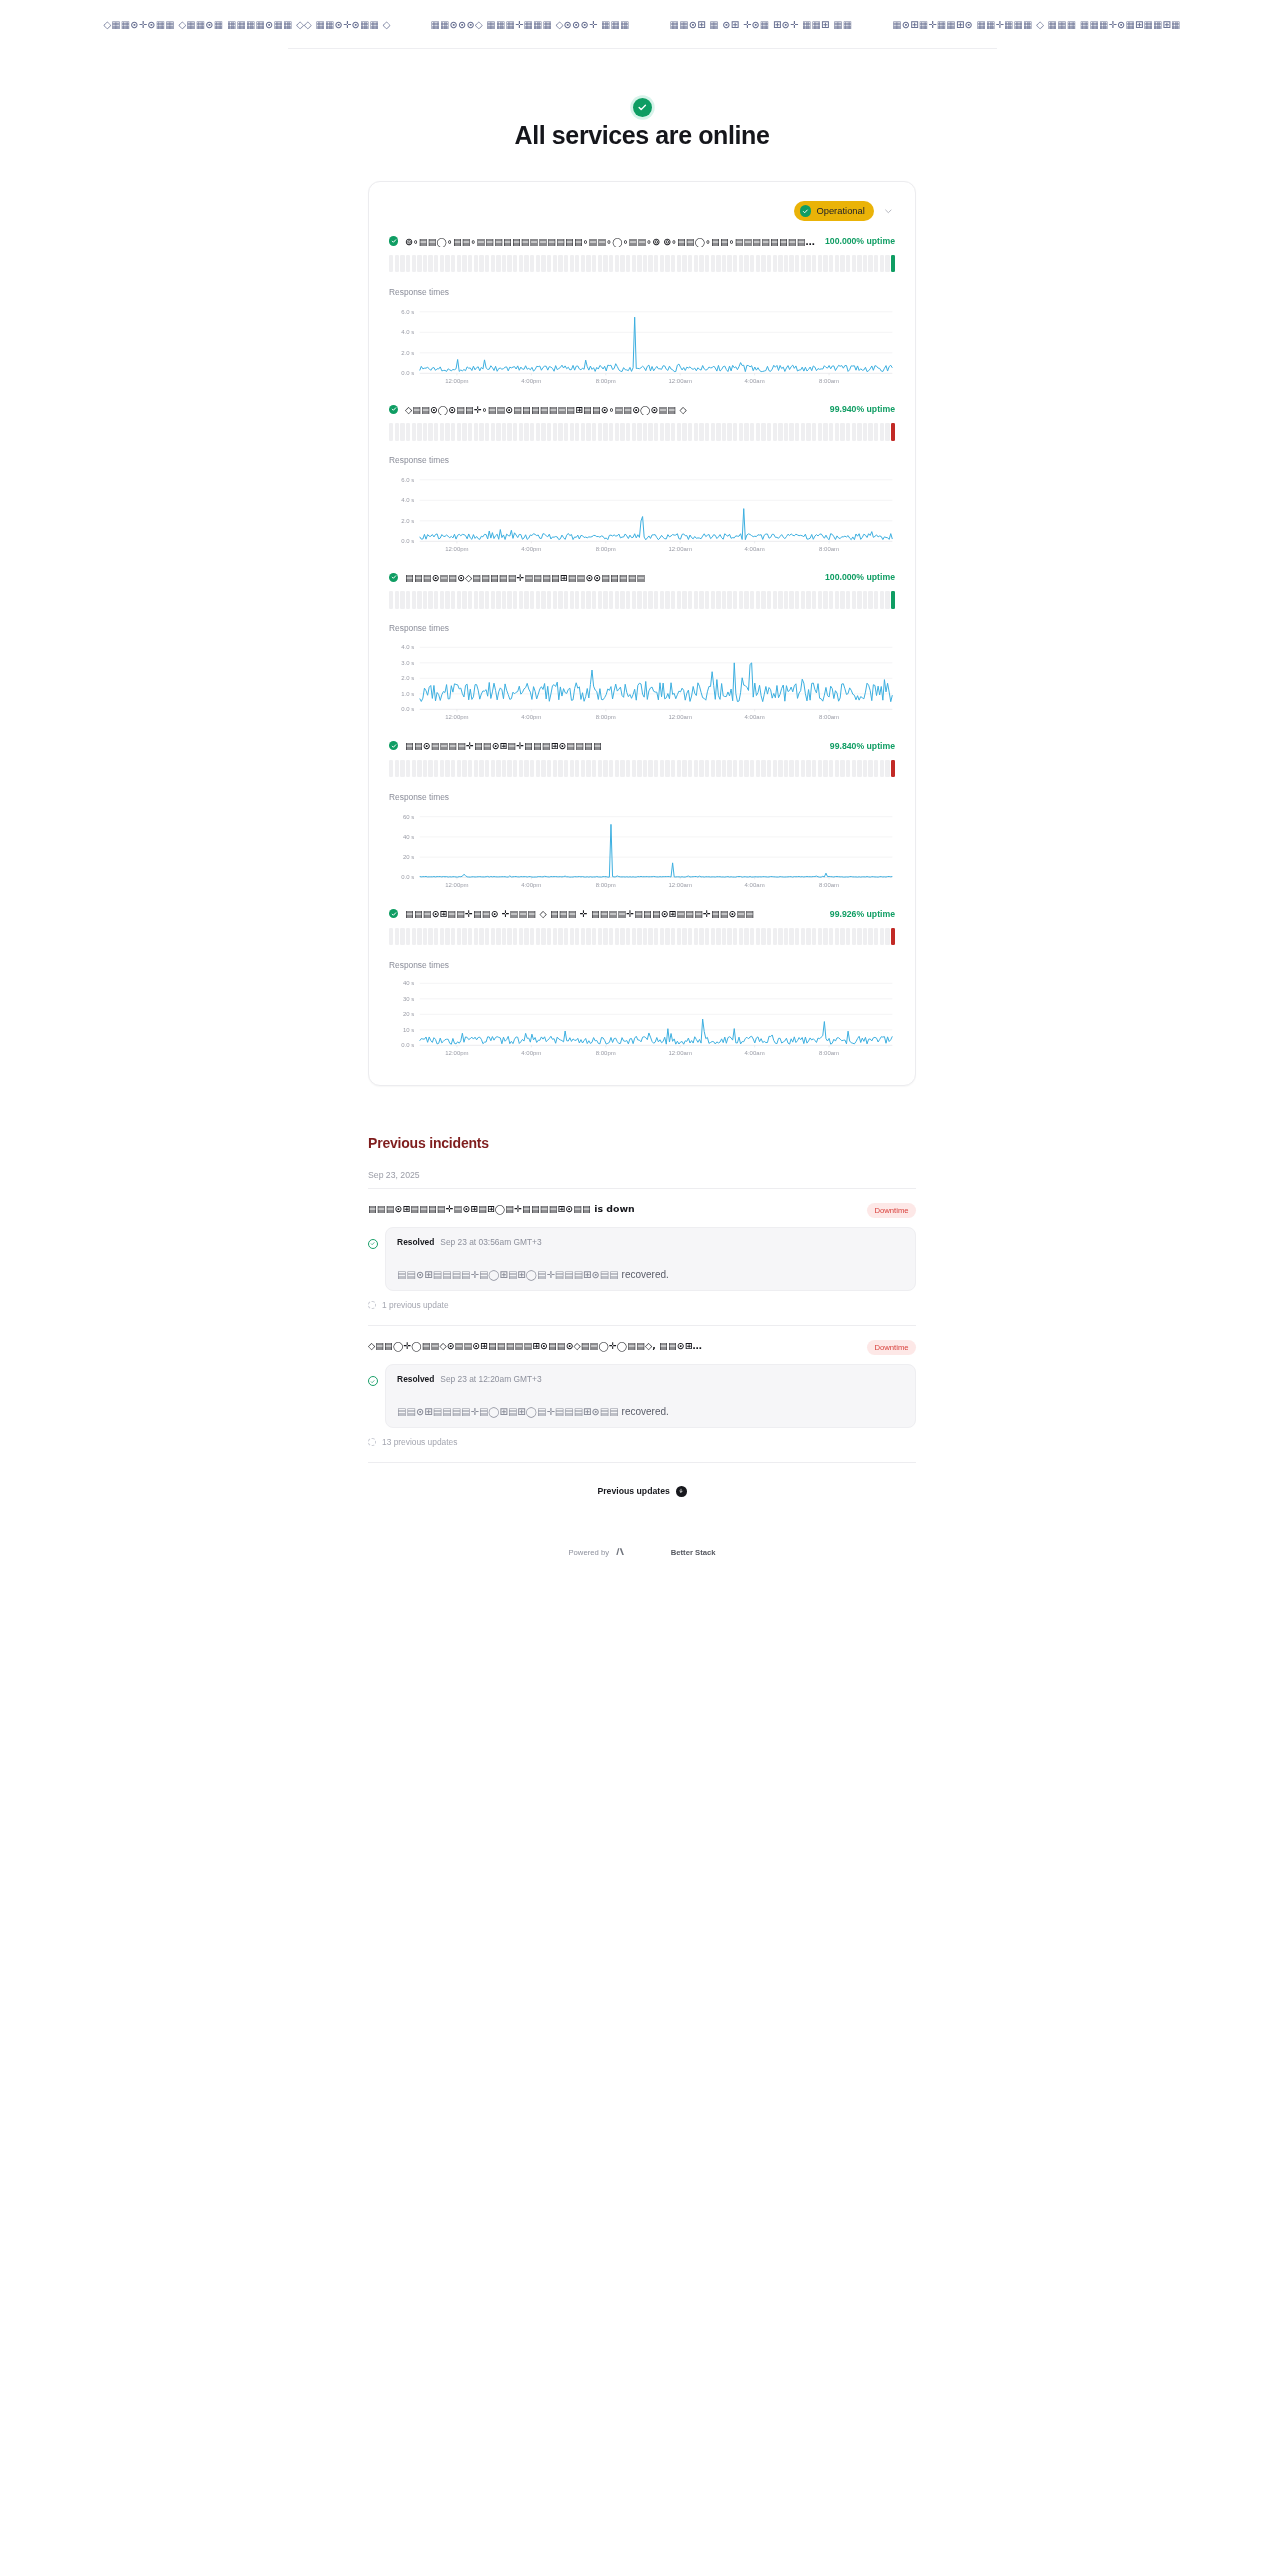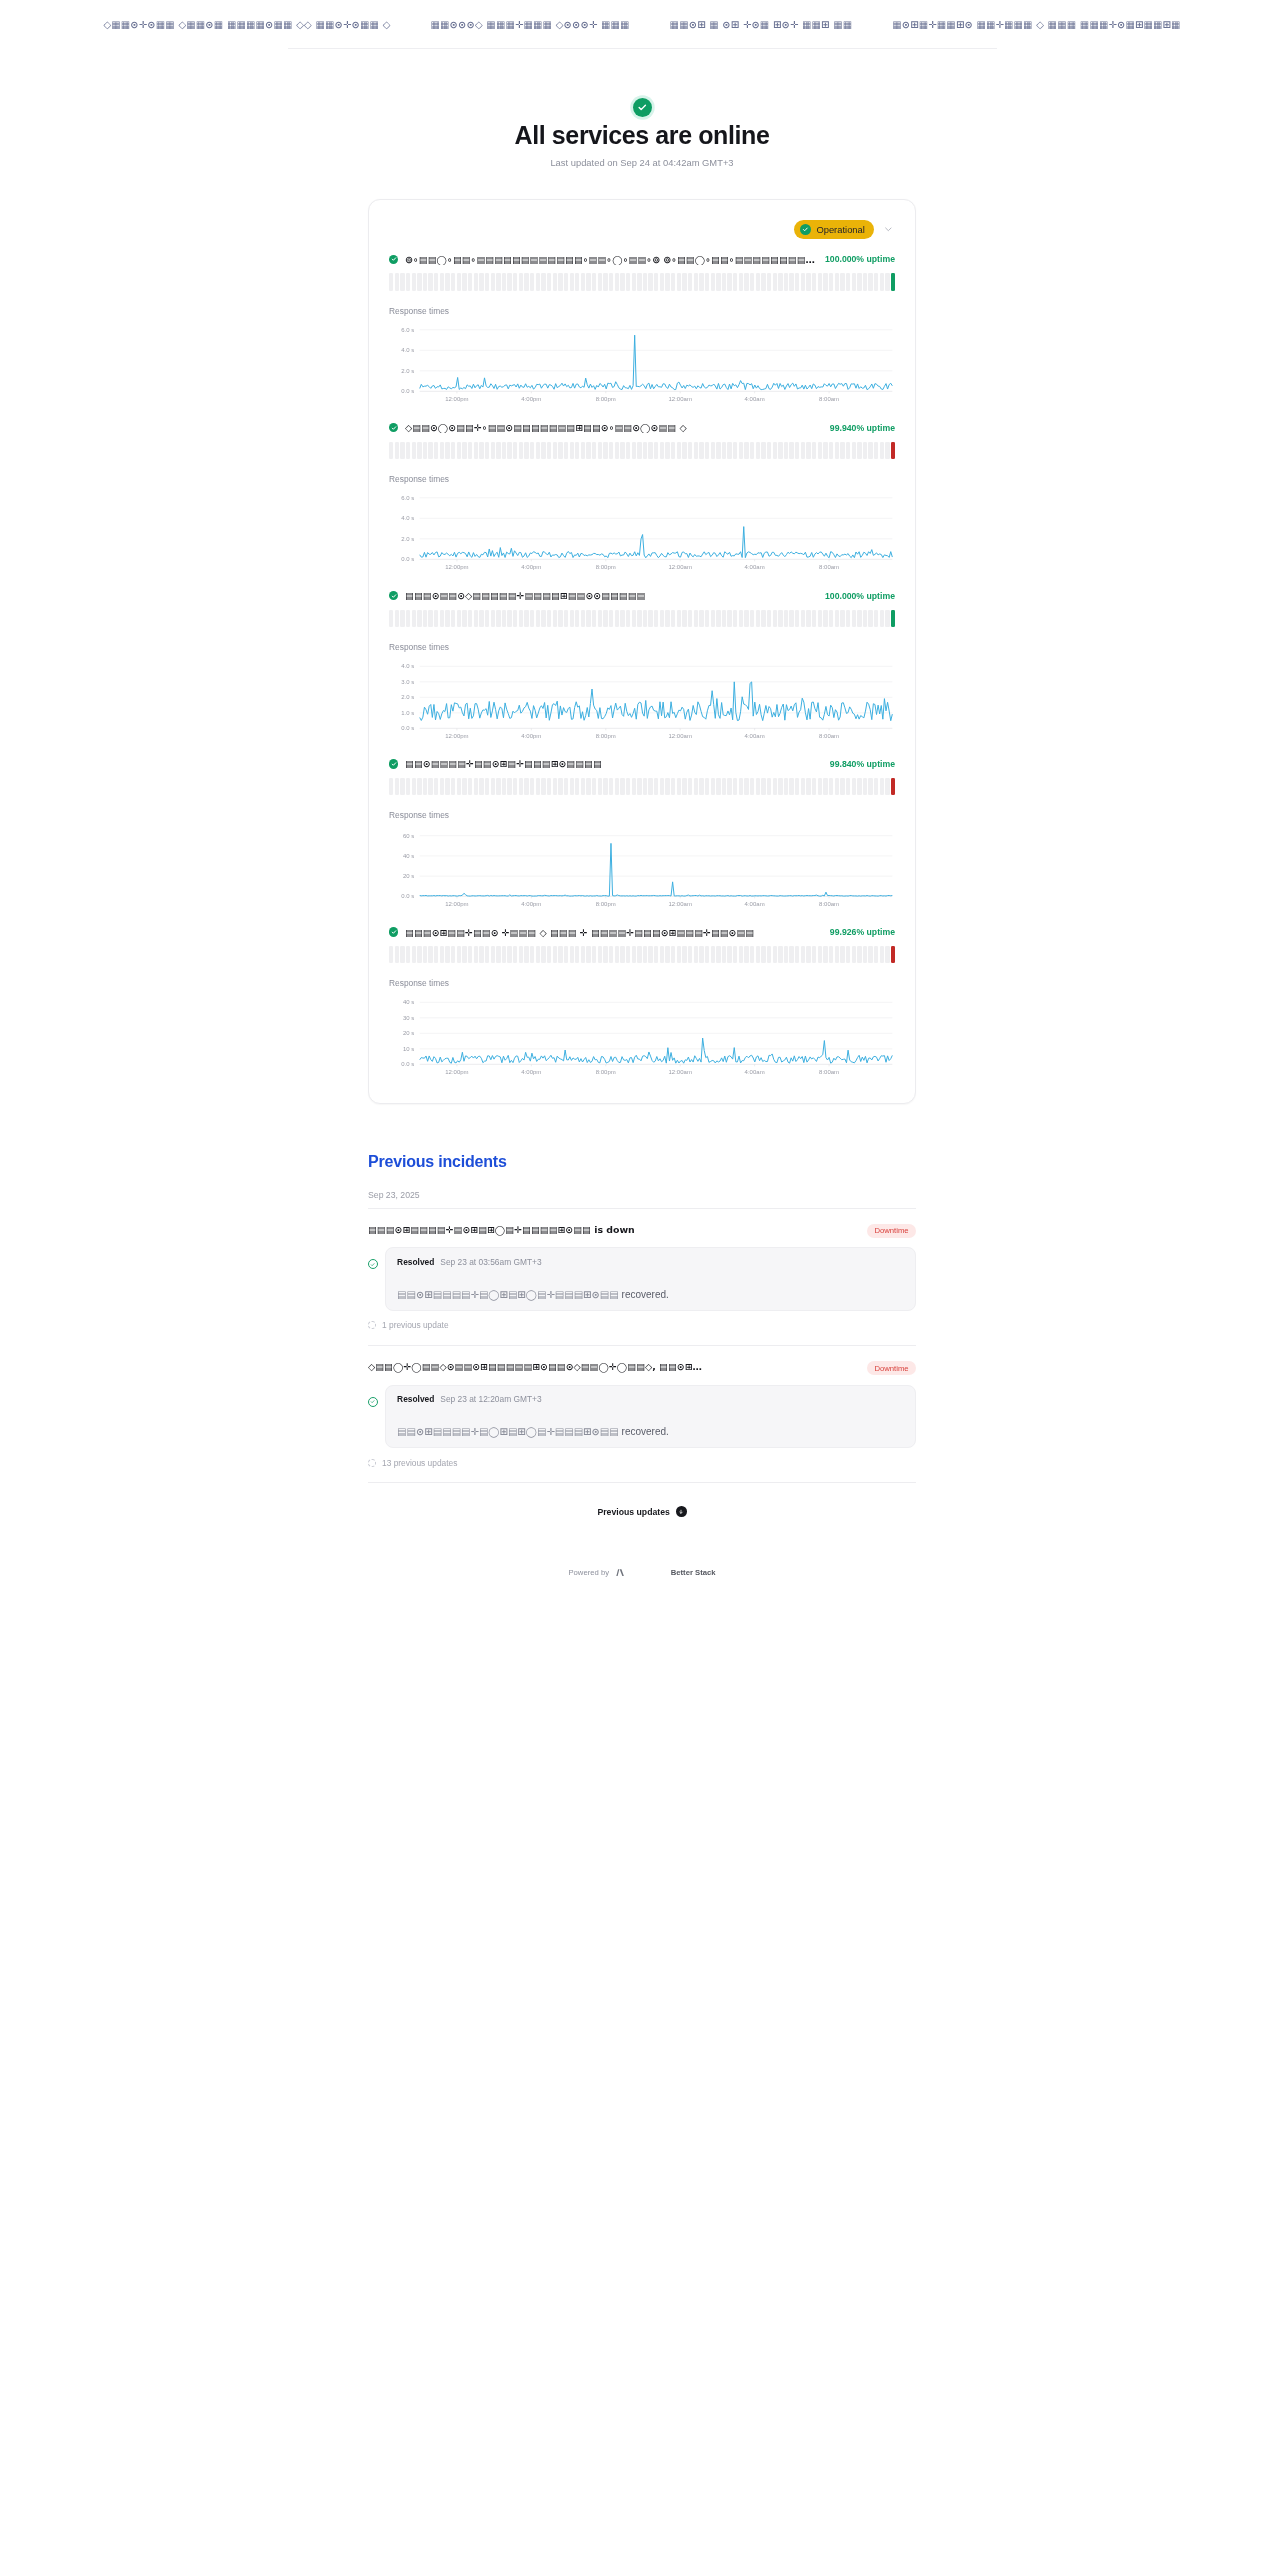--- a/index.html
+++ b/index.html
@@ -192,24 +192,24 @@
     fill: none;
     stroke: #3cafe0;
     stroke-width: 1;
     stroke-linejoin: round;
   }
   .mon-sep { height: 9.4px; }
 
   
   .incidents { margin-top: 49px; }
   .inc-title {
-    font-size: 16px;
+    font-size: 14px;
     font-weight: 700;
     letter-spacing: -0.2px;
-    color: #1d4ed8;
+    color: #7f1d1d;
   }
   .inc-date {
     margin-top: 19px;
     font-size: 8.7px;
     color: #9a9ca6;
   }
   .inc-rule { margin-top: 8px; border-top: 0.7px solid #ededf0; }
   .inc-item { padding-top: 14.7px; }
   .inc-head {
     display: flex;
@@ -334,21 +334,20 @@
 </div>
 <div class="nav-rule"></div>
 
 <div class="hero">
   <span class="hero-badge">
     <svg viewBox="0 0 16 16">
         <path d="M3.2 8.4l3 3 6.4-6.6" fill="none" stroke="#fff" stroke-width="2.1" stroke-linecap="round" stroke-linejoin="round"></path>
       </svg>
   </span>
   <div class="hero-title">All services are online</div>
-  <div class="hero-sub">Last updated on Sep 24 at 04:42am GMT+3</div>
 </div>
 
 <div class="wrap">
   <div class="card">
 
     <div class="card-head">
       <span class="pill">
         <span class="dot">
           <svg viewBox="0 0 16 16">
               <path d="M3.4 8.4l3 3 6.2-6.6" fill="none" stroke="#fff" stroke-width="2.3" stroke-linecap="round" stroke-linejoin="round"></path>

